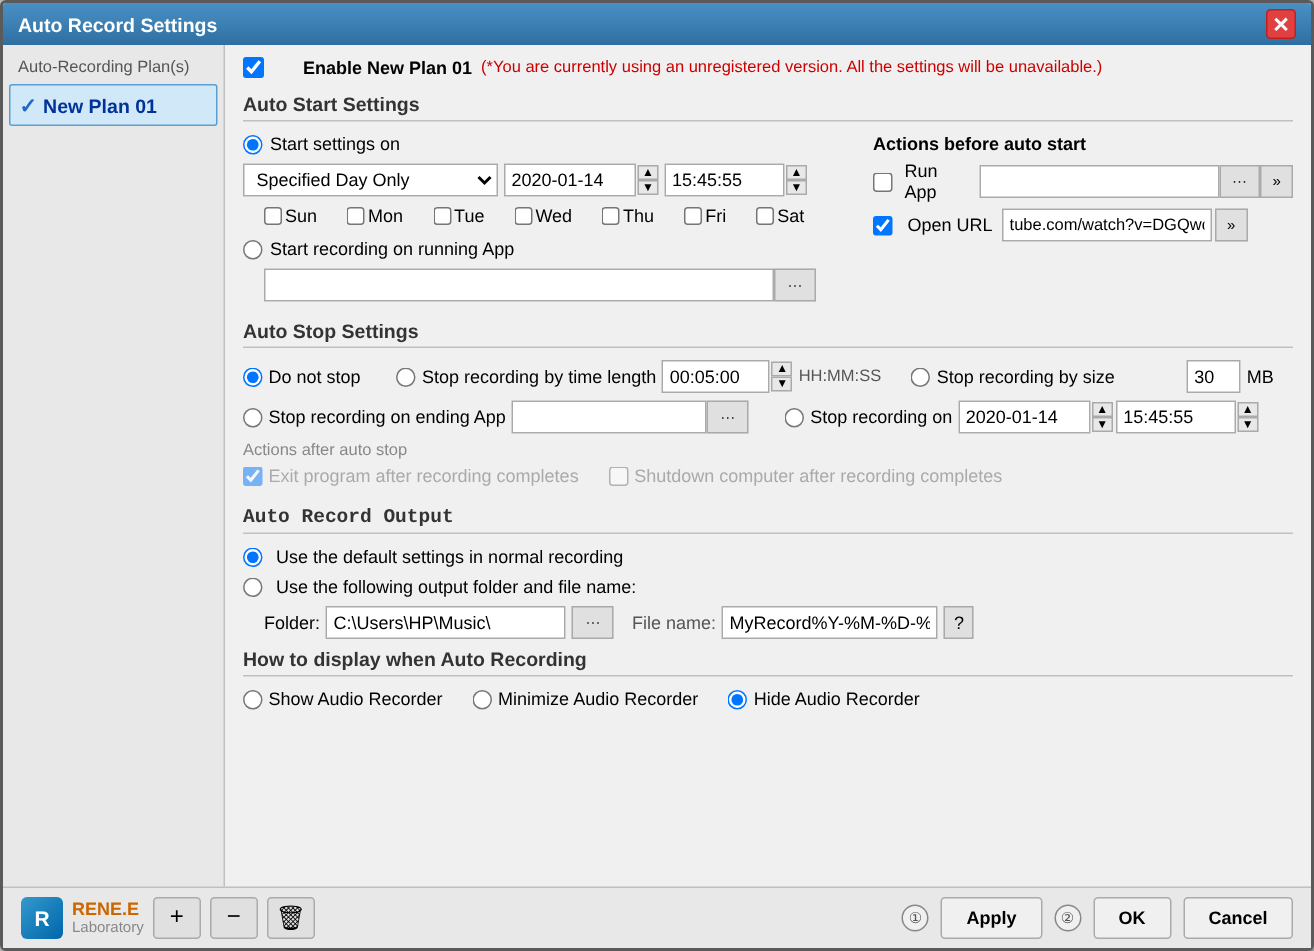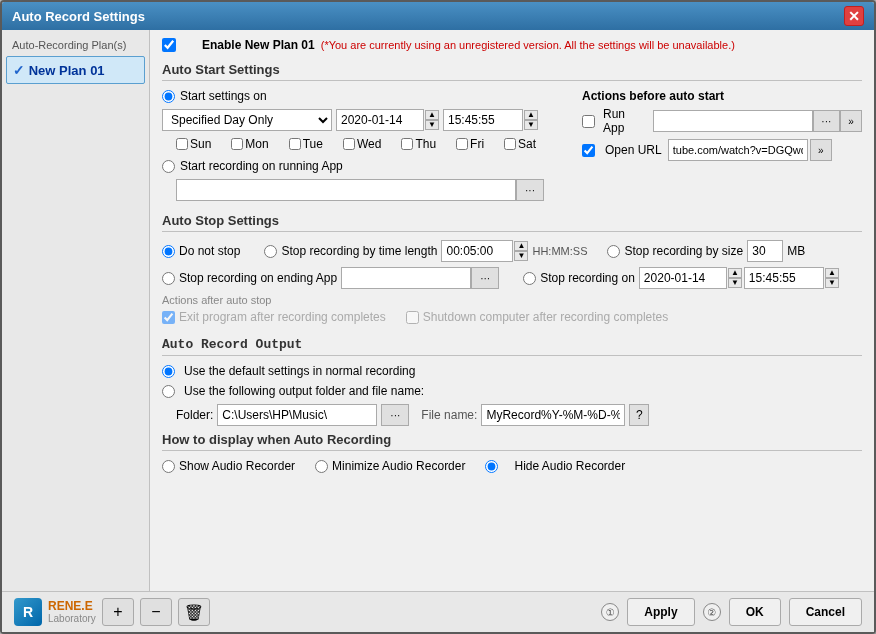--- a/index.html
+++ b/index.html
@@ -215,21 +215,21 @@
     }
     .stop-row {
       display: flex;
       align-items: center;
       margin-bottom: 5px;
       flex-wrap: wrap;
       gap: 8px;
     }
     .time-length-input { width: 72px; }
     .hhmm-label { font-size: 11px; margin-left: 4px; color: #555; }
-    .size-input { width: 36px; }
+    .size-input { width: 36px; margin-left: 44px; }
     .stop-date-input { width: 88px; }
     .stop-time-input { width: 80px; }
     .end-app-input { width: 130px; }
     .actions-after {
       margin-top: 4px;
       color: #888;
     }
     .actions-after-label {
       font-size: 11px;
       color: #888;
@@ -575,21 +575,21 @@
         <div style="display:flex;align-items:center;">
           <input type="radio" name="display_type" style="">
           <span style="margin-left:4px;">Show Audio Recorder</span>
         </div>
         <div style="display:flex;align-items:center;">
           <input type="radio" name="display_type" style="">
           <span style="margin-left:4px;">Minimize Audio Recorder</span>
         </div>
         <div style="display:flex;align-items:center;">
           <input type="radio" name="display_type" checked="" style="">
-          <span style="margin-left:16px;">Hide Audio Recorder</span>
+          <span style="margin-left:4px;">Hide Audio Recorder</span>
         </div>
       </div>
     </div>
   </div>
 
   <div class="bottom-bar">
     <div class="bottom-left">
       <div class="logo-area">
         <div class="logo-icon">R</div>
         <div class="logo-text">

